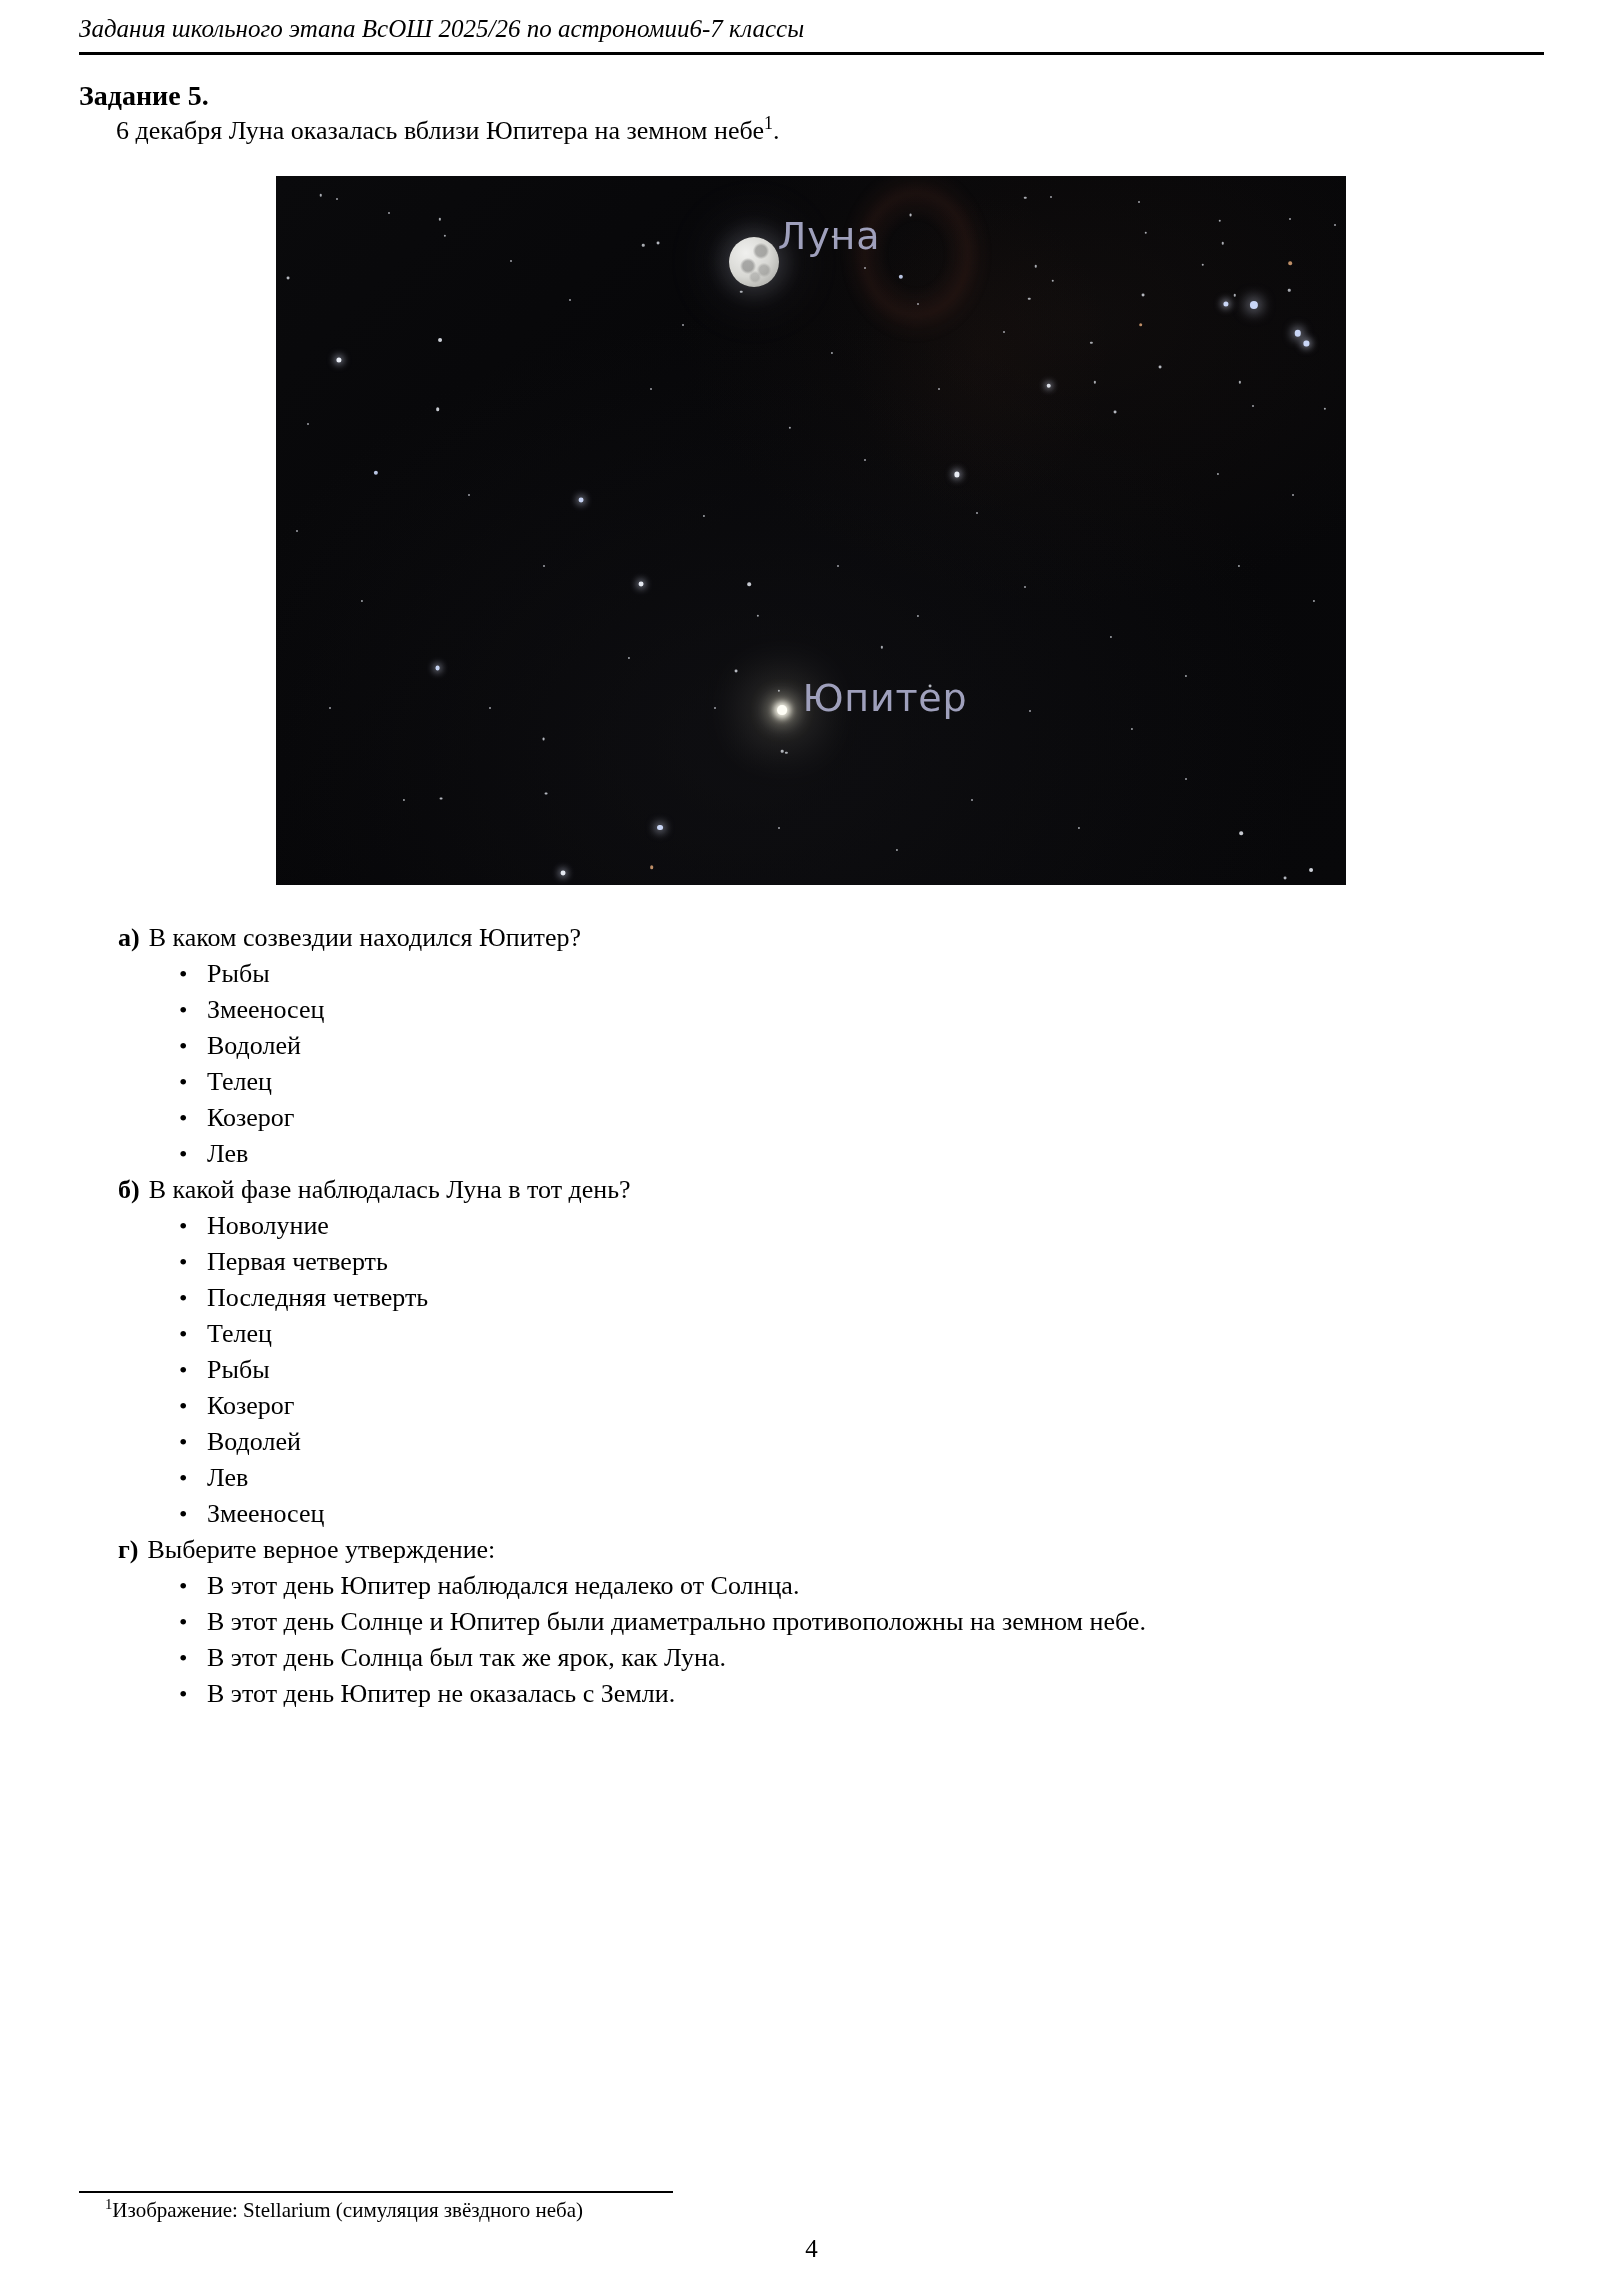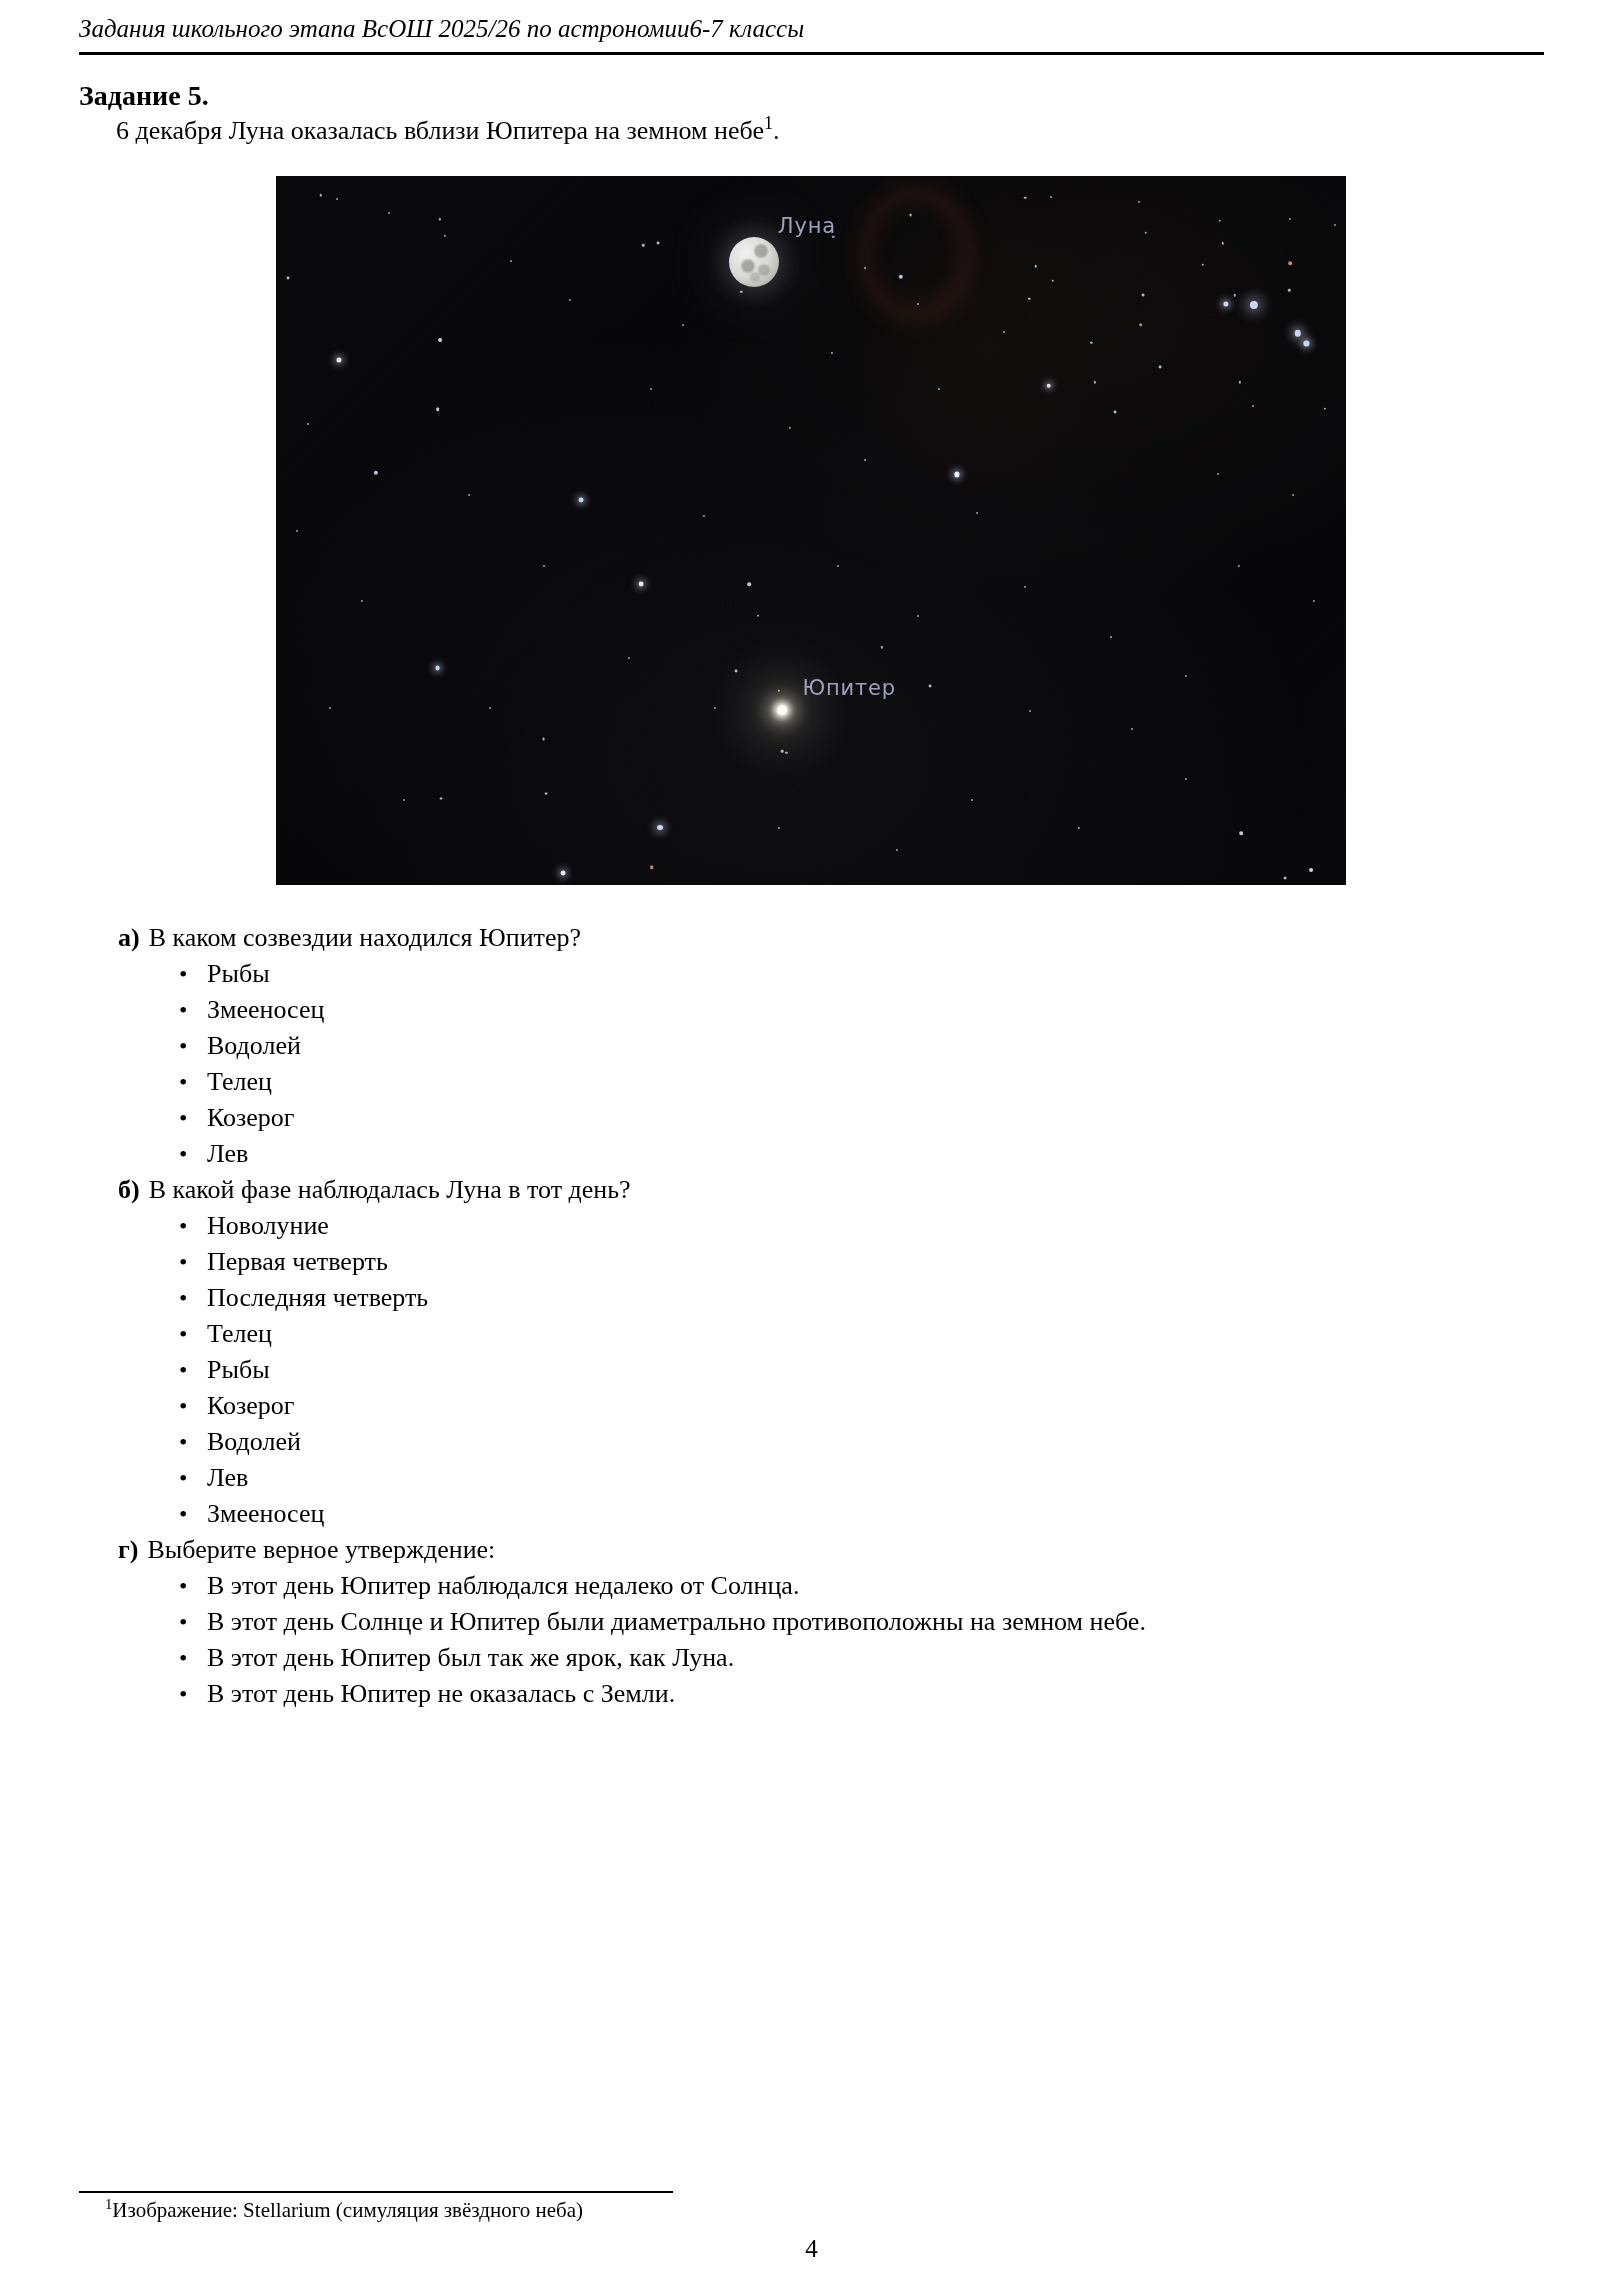--- a/index.html
+++ b/index.html
@@ -68,21 +68,21 @@
     background:#fffef6;
     box-shadow:
       0 0 6.5px 3.3px rgba(255,253,240,.95),
       0 0 18px 9.8px rgba(255,250,225,.45),
       0 0 49px 28px rgba(250,245,215,.16);
   }
   .star{position:absolute;border-radius:50%;transform:translate(-50%,-50%);}
   .sky-label{
     position:absolute;
     font-family:"DejaVu Sans","Liberation Sans",sans-serif;
-    font-size:21px;letter-spacing:0.8px;
+    font-size:38px;letter-spacing:0.8px;
   }
   
   .questions{
     position:absolute;left:118px;top:920px;width:1423px;
     font-size:26px;line-height:36px;
   }
   .q-head .q-label{font-weight:bold;margin-right:9px;}
   .opt{padding-left:61px;}
   .opt .bullet{display:inline-block;width:28px;font-size:24px;}
   
@@ -241,21 +241,21 @@
       <div class="line opt"><span class="bullet">•</span><span>Последняя четверть</span></div>
       <div class="line opt"><span class="bullet">•</span><span>Телец</span></div>
       <div class="line opt"><span class="bullet">•</span><span>Рыбы</span></div>
       <div class="line opt"><span class="bullet">•</span><span>Козерог</span></div>
       <div class="line opt"><span class="bullet">•</span><span>Водолей</span></div>
       <div class="line opt"><span class="bullet">•</span><span>Лев</span></div>
       <div class="line opt"><span class="bullet">•</span><span>Змееносец</span></div>
       <div class="line q-head"><b class="q-label">г)</b><span>Выберите верное утверждение:</span></div>
       <div class="line opt"><span class="bullet">•</span><span>В этот день Юпитер наблюдался недалеко от Солнца.</span></div>
       <div class="line opt"><span class="bullet">•</span><span>В этот день Солнце и Юпитер были диаметрально противоположны на земном небе.</span></div>
-      <div class="line opt"><span class="bullet">•</span><span>В этот день Юпитер был так же ярок, как Луна.</span></div>
+      <div class="line opt"><span class="bullet">•</span><span>В этот день Солнца был так же ярок, как Луна.</span></div>
       <div class="line opt"><span class="bullet">•</span><span>В этот день Юпитер не оказалась с Земли.</span></div>
     </div>
 
   <div class="footnote-rule"></div>
   <div class="footnote"><sup>1</sup><span>Изображение: Stellarium (симуляция звёздного неба)</span></div>
 
   <div class="page-number">4</div>
 
 </div>
 

